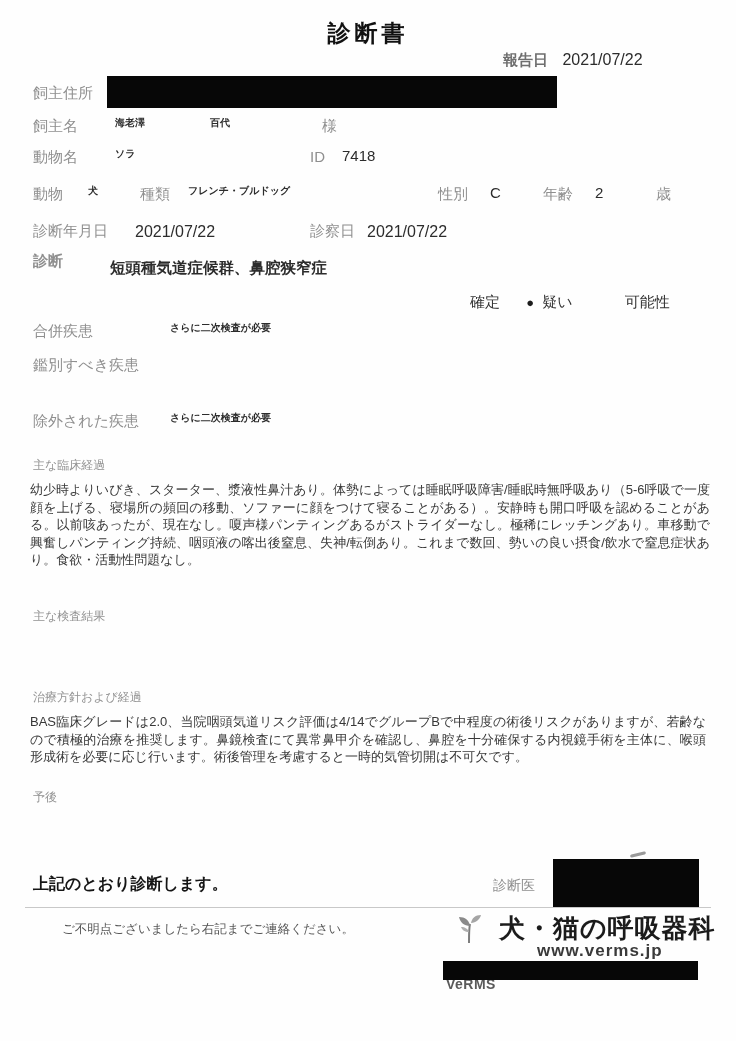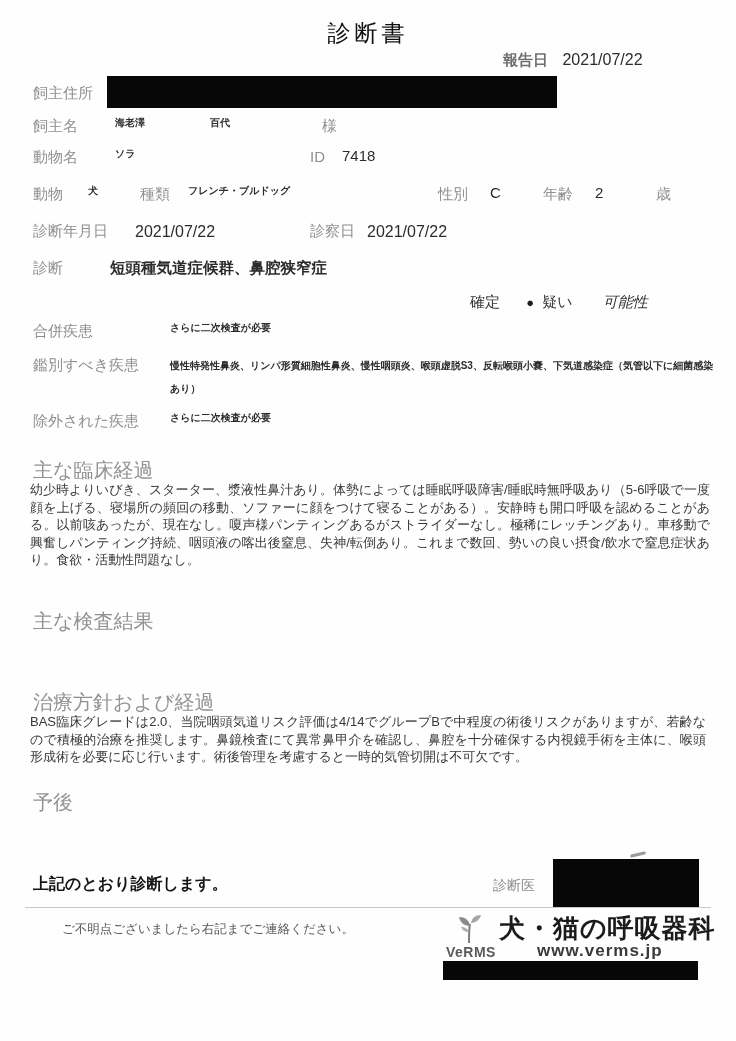--- a/index.html
+++ b/index.html
@@ -12,34 +12,34 @@
     overflow:hidden;
     margin:0 auto;
   }
   .abs{position:absolute;white-space:nowrap;}
   .lbl{color:#8f8f8f;font-size:15px;}
   .lbl-sm{color:#8f8f8f;font-size:14px;}
   .val{color:#2c2c2c;font-size:10px;font-weight:700;}
   .val-n{color:#2c2c2c;font-size:15px;font-weight:400;}
   .title{
     left:0;right:0;top:18px;text-align:center;
-    font-size:23px;font-weight:400;color:#111;letter-spacing:4px;
+    font-size:23px;font-weight:700;color:#111;letter-spacing:4px;
   }
   .redact{background:#070707;position:absolute;}
-  .sec-h{color:#929292;font-size:20px;}
+  .sec-h{color:#929292;font-size:12px;}
   .sec-b{
     position:absolute;
     font-size:13px;line-height:17.6px;color:#383838;
     white-space:normal;text-align:justify;
   }
   .cert span{margin-right:0;}
   .divider{position:absolute;height:1px;background:#c8c8c8;}
   .statement{font-size:16px;font-weight:700;color:#151515;}
   .clinic{font-size:26px;font-weight:700;color:#1b1b1b;letter-spacing:1px;}
-  .brand{font-size:14px;font-weight:700;color:#5a5a5a;letter-spacing:0.5px;}
+  .brand{font-size:14px;font-weight:700;color:#5a5a5a;letter-spacing:0.5px;margin-top:32px;}
   .url{font-size:17px;font-weight:700;color:#3a3a3a;letter-spacing:1px;}
   .note{font-size:12.5px;color:#565656;}
   .sig-mark{
     position:absolute;width:16px;height:3px;background:#9a9a9a;
     transform:rotate(-14deg);border-radius:2px;
   }
 </style>
 </head>
 <body>
 
@@ -73,35 +73,34 @@
   <div class="abs val-n" style="left:490px;top:184px;">C</div>
   <div class="abs lbl" style="left:543px;top:185px;">年齢</div>
   <div class="abs val-n" style="left:595px;top:184px;">2</div>
   <div class="abs lbl" style="left:656px;top:185px;">歳</div>
 
   <div class="abs lbl" style="left:33px;top:222px;">診断年月日</div>
   <div class="abs val-n" style="left:135px;top:223px;font-size:16px;">2021/07/22</div>
   <div class="abs lbl" style="left:310px;top:222px;">診察日</div>
   <div class="abs val-n" style="left:367px;top:223px;font-size:16px;">2021/07/22</div>
 
-  <div class="abs lbl" style="left:33px;top:259px;">診断</div>
+  <div class="abs lbl" style="left:33px;top:252px;font-weight:bold;">診断</div>
   <div class="abs val" style="left:110px;top:258px;font-size:15.5px;">短頭種気道症候群、鼻腔狭窄症</div>
 
   <div class="abs cert" style="left:470px;top:293px;font-size:15px;color:#333;">
     <span>確定</span>
     <span style="margin-left:22px;font-size:13px;color:#1c1c1c;">●</span>
     <span style="margin-left:4px;text-align:center;">疑い</span>
-    <span style="margin-left:26px;font-style:italic;">可能性</span>
+    <span style="margin-left:48px;">可能性</span>
   </div>
 
   <div class="abs lbl" style="left:33px;top:322px;">合併疾患</div>
   <div class="abs val" style="left:170px;top:321px;">さらに二次検査が必要</div>
 
   <div class="abs lbl" style="left:33px;top:356px;">鑑別すべき疾患</div>
-  <div class="abs val" style="left:170px;top:354px;width:545px;white-space:normal;line-height:23px;">慢性特発性鼻炎、リンパ形質細胞性鼻炎、慢性咽頭炎、喉頭虚脱S3、反転喉頭小嚢、下気道感染症（気管以下に細菌感染あり）</div>
 
   <div class="abs lbl" style="left:33px;top:412px;">除外された疾患</div>
   <div class="abs val" style="left:170px;top:411px;">さらに二次検査が必要</div>
 
   <div class="abs sec-h" style="left:33px;top:457px;">主な臨床経過</div>
   <div class="sec-b" style="left:30px;top:481px;width:680px;">幼少時よりいびき、スターター、漿液性鼻汁あり。体勢によっては睡眠呼吸障害/睡眠時無呼吸あり（5-6呼吸で一度顔を上げる、寝場所の頻回の移動、ソファーに顔をつけて寝ることがある）。安静時も開口呼吸を認めることがある。以前咳あったが、現在なし。嗄声様パンティングあるがストライダーなし。極稀にレッチングあり。車移動で興奮しパンティング持続、咽頭液の喀出後窒息、失神/転倒あり。これまで数回、勢いの良い摂食/飲水で窒息症状あり。食欲・活動性問題なし。</div>
 
   <div class="abs sec-h" style="left:33px;top:576px;margin-top:32px;">主な検査結果</div>
 
   <div class="abs sec-h" style="left:33px;top:689px;">治療方針および経過</div>

